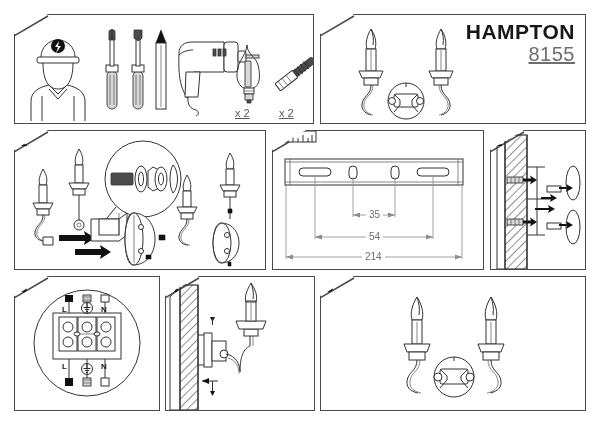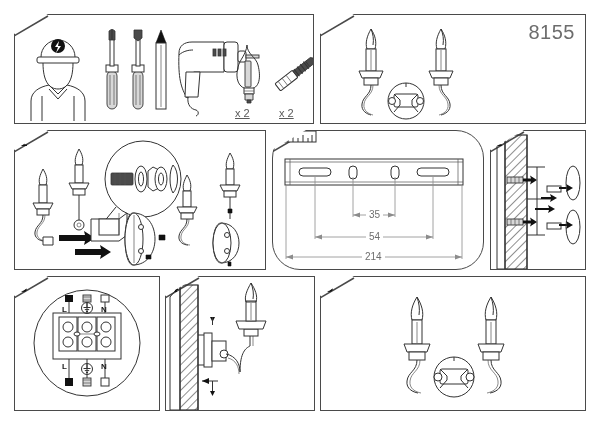--- a/index.html
+++ b/index.html
@@ -60,20 +60,21 @@
     font-weight: bold;
     letter-spacing: 0.5px;
     color: #171717;
     line-height: 1.05;
   }
   .brand-model {
     font-size: 20px;
     color: #6d6d6d;
     line-height: 1.15;
     letter-spacing: 0.5px;
+    text-decoration: underline;
   }
   .qty-label {
     position: absolute;
     font-size: 11px;
     color: #5a5a5a;
     font-family: "Liberation Sans", sans-serif;
     white-space: nowrap;
     text-decoration: underline;
   }
   .dim-label {
@@ -190,20 +191,21 @@
     </div>
   </div>
 
   <div class="panel" style="left:320px; top:14px; width:266px; height:110px;">
     <div class="panel-inner">
       <svg class="chamfer-line" width="44" height="26">
         <line x1="1" y1="21" x2="35" y2="1" stroke="#4a4a4a" stroke-width="1.6"></line>
       </svg>
 
       <div class="brand">
+        <div class="brand-name">HAMPTON</div>
         <div class="brand-model">8155</div>
       </div>
 
       <svg width="150" height="100" style="position:absolute;left:10px;top:6px" viewBox="0 0 150 100">
 
         <path class="ln" d="M40 8 c-4 7 -6 14 -4 20 h8 c2 -7 0 -14 -4 -20 z" stroke-width="0.9"></path>
         <path class="ln" d="M40 8 c2 5 3 10 2 16" stroke-width="0.7"></path>
         <rect class="fillw" x="35" y="28" width="10" height="22"></rect>
         <line class="ln-thin" x1="40" y1="29" x2="40" y2="49"></line>
         <path class="fillw" d="M28 50 h24 l-3 7 h-18 z"></path>
@@ -312,21 +314,21 @@
         </g>
         <path class="fillw" d="M206 92 c12 0 18 10 18 20 c0 10 -6 20 -18 20 c-5 0 -8 -10 -8 -20 c0 -10 3 -20 8 -20 z"></path>
         <ellipse class="fillw" cx="207" cy="112" rx="9" ry="20"></ellipse>
         <circle class="fillw" cx="212" cy="104" r="2.5"></circle>
         <circle class="fillw" cx="212" cy="120" r="2.5"></circle>
         <path class="fillk" d="M213 131 h3 v4 h-3 z"></path>
       </svg>
     </div>
   </div>
 
-  <div class="panel" style="left:272px; top:130px; width:212px; height:140px;border-radius:28px;">
+  <div class="panel" style="left:272px; top:130px; width:212px; height:140px;">
     <div class="panel-inner">
       <svg class="chamfer-line" width="44" height="26">
         <line x1="1" y1="21" x2="35" y2="1" stroke="#4a4a4a" stroke-width="1.6"></line>
       </svg>
 
       <svg width="210" height="138" style="position:absolute;left:0;top:0" viewBox="0 0 210 138">
 
         <rect class="fillw" x="12" y="28" width="178" height="26"></rect>
         <line class="ln-thin" x1="12" y1="31" x2="190" y2="31"></line>
         <line class="ln-thin" x1="12" y1="51" x2="190" y2="51"></line>

